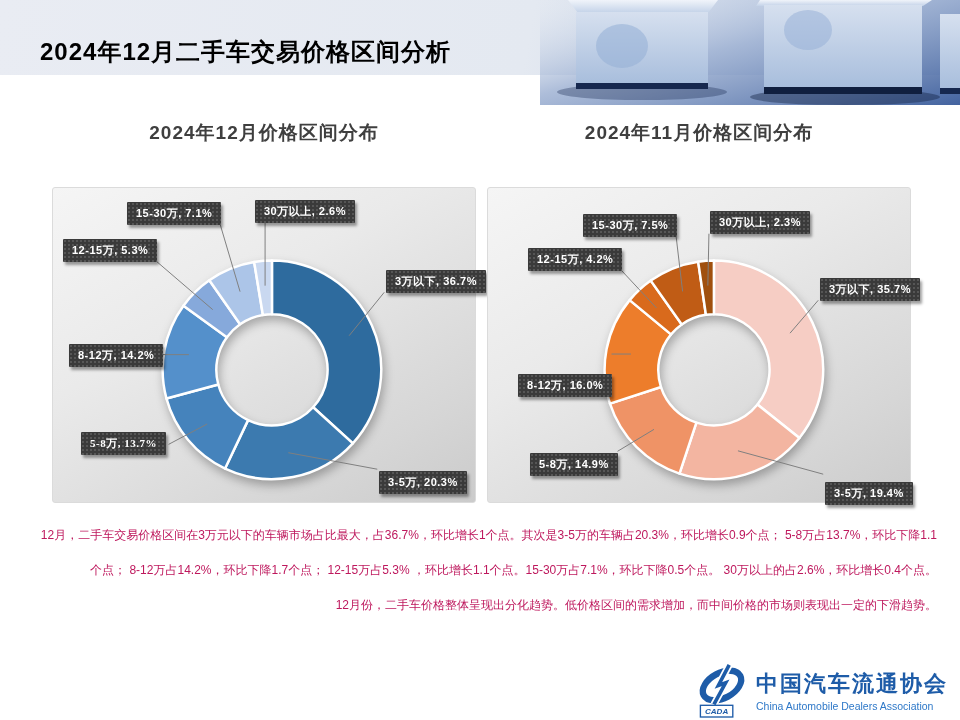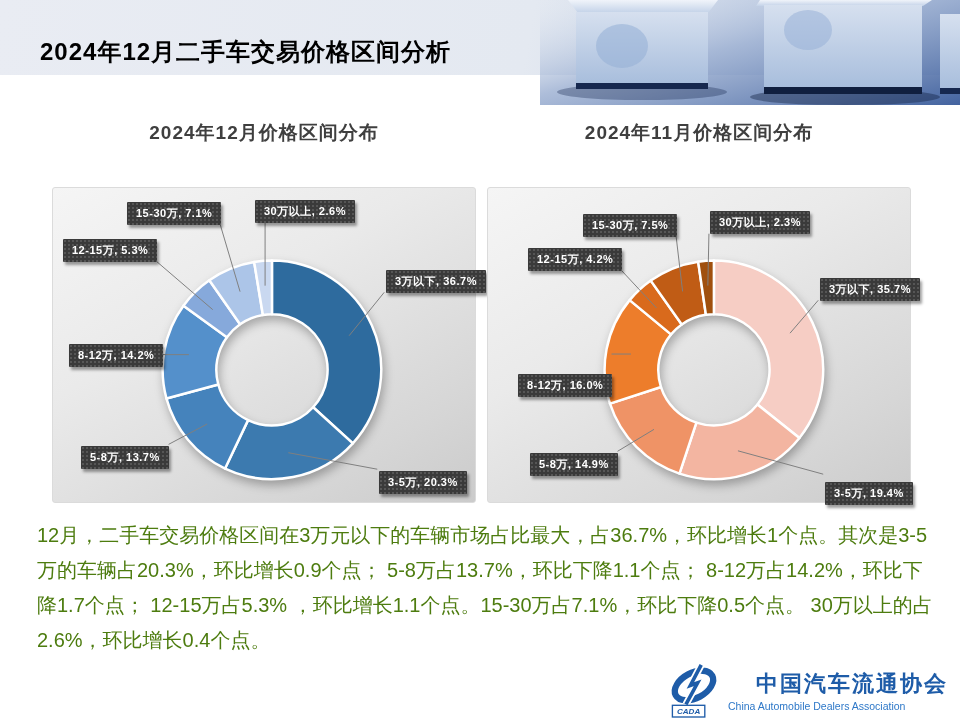--- a/index.html
+++ b/index.html
@@ -43,32 +43,32 @@
     background-color:#3A3A3A;
     background-image:radial-gradient(rgba(255,255,255,0.14) 1px, transparent 1px);
     background-size:4px 4px;
     color:#FFFFFF; font-size:11px; font-weight:bold; letter-spacing:0.5px;
     box-shadow:2px 3px 3px rgba(0,0,0,0.38); border-radius:1px;
   }
 
   
   .analysis {
     position:absolute; left:37px; top:518px; width:900px;
-    font-size:20px; line-height:35px; color:#4d7c0f;
+    font-size:12px; line-height:35px; color:#be185d;text-align:right;
   }
   .analysis p { margin:0; }
 
   
   .logo {
     position:absolute; right:12px; bottom:2px;
     display:flex; align-items:center; gap:7px;
   }
   .logo-text .cn {
     font-family:"Liberation Serif", serif;
-    font-size:22px; font-weight:bold; color:#1E5CA8; letter-spacing:2px;margin-left:28px;
+    font-size:22px; font-weight:bold; color:#1E5CA8; letter-spacing:2px;
   }
   .logo-text .en { font-size:10.5px; color:#2E78C8; margin-top:1px; }
 </style>
 </head>
 <body>
 
 <div class="header">
   <svg class="header-art" viewBox="0 0 420 105" preserveAspectRatio="none" aria-hidden="true">
     <defs>
       <linearGradient id="floorG" x1="0" y1="0" x2="1" y2="1">
@@ -128,21 +128,21 @@
       <line x1="333.0" y1="105.0" x2="297.7" y2="148.6" stroke="#7F7F7F" stroke-width="1"></line>
       <line x1="326.0" y1="283.0" x2="236.5" y2="266.4" stroke="#7F7F7F" stroke-width="1"></line>
       <line x1="116.0" y1="258.0" x2="154.8" y2="237.5" stroke="#7F7F7F" stroke-width="1"></line>
       <line x1="110.0" y1="167.7" x2="136.4" y2="167.7" stroke="#7F7F7F" stroke-width="1"></line>
       <line x1="104.0" y1="74.0" x2="160.4" y2="122.4" stroke="#7F7F7F" stroke-width="1"></line>
       <line x1="168.0" y1="37.0" x2="187.9" y2="104.3" stroke="#7F7F7F" stroke-width="1"></line>
       <line x1="213.1" y1="35.0" x2="213.1" y2="98.3" stroke="#7F7F7F" stroke-width="1"></line>
     </svg>
     <div class="slice-label" style="left: 333px; top: 82px;">3万以下, 36.7%</div>
     <div class="slice-label" style="left: 326px; top: 283px;">3-5万, 20.3%</div>
-    <div class="slice-label" style="left: 28px; top: 258px;">5-8万, 13.7%</div>
+    <div class="slice-label" style="left: 28px; top: 244px; font-family: Liberation Serif, serif;">5-8万, 13.7%</div>
     <div class="slice-label" style="left: 16px; top: 156px;">8-12万, 14.2%</div>
     <div class="slice-label" style="left: 10px; top: 51px;">12-15万, 5.3%</div>
     <div class="slice-label" style="left: 74px; top: 14px;">15-30万, 7.1%</div>
     <div class="slice-label" style="left: 202px; top: 12px;">30万以上, 2.6%</div>
   </div>
 <div class="panel" id="panel-1">
     <svg viewBox="0 0 424 316" class="donut-svg">
       <g class="slices">
         <path d="M227.00 73.00 A110 110 0 0 1 313.06 251.51 L270.81 217.88 A56 56 0 0 0 227.00 127.00 Z" fill="#F6CDC4" stroke="#FFFFFF" stroke-width="2.5" stroke-linejoin="round"></path>
         <path d="M313.06 251.51 A110 110 0 0 1 192.35 287.40 L209.36 236.15 A56 56 0 0 0 270.81 217.88 Z" fill="#F3B5A1" stroke="#FFFFFF" stroke-width="2.5" stroke-linejoin="round"></path>
@@ -164,20 +164,21 @@
     <div class="slice-label" style="left: 337px; top: 294px;">3-5万, 19.4%</div>
     <div class="slice-label" style="left: 42px; top: 265px;">5-8万, 14.9%</div>
     <div class="slice-label" style="left: 30px; top: 150px; margin-top: 36px;">8-12万, 16.0%</div>
     <div class="slice-label" style="left: 40px; top: 60px;">12-15万, 4.2%</div>
     <div class="slice-label" style="left: 95px; top: 26px;">15-30万, 7.5%</div>
     <div class="slice-label" style="left: 222px; top: 23px;">30万以上, 2.3%</div>
   </div>
 
 <div class="analysis">
   <p>12月，二手车交易价格区间在3万元以下的车辆市场占比最大，占36.7%，环比增长1个点。其次是3-5万的车辆占20.3%，环比增长0.9个点； 5-8万占13.7%，环比下降1.1个点； 8-12万占14.2%，环比下降1.7个点； 12-15万占5.3% ，环比增长1.1个点。15-30万占7.1%，环比下降0.5个点。 30万以上的占2.6%，环比增长0.4个点。</p>
+  <p>12月份，二手车价格整体呈现出分化趋势。低价格区间的需求增加，而中间价格的市场则表现出一定的下滑趋势。</p>
 </div>
 
 <div class="logo">
   <svg width="54" height="56" viewBox="0 0 60 62" aria-hidden="true">
     <g transform="rotate(-28 30 26)">
       <ellipse cx="30" cy="26" rx="23" ry="14" fill="none" stroke="#1E5CA8" stroke-width="7"></ellipse>
     </g>
     <path d="M38 3 L26 26 L34 23 L21 47" stroke="#FFFFFF" stroke-width="8" fill="none"></path>
     <path d="M38 3 L26 26 L34 23 L21 47" stroke="#1E5CA8" stroke-width="4" fill="none"></path>
     <rect x="6" y="48" width="36" height="13" fill="#FFFFFF" stroke="#1E5CA8" stroke-width="1.5"></rect>

